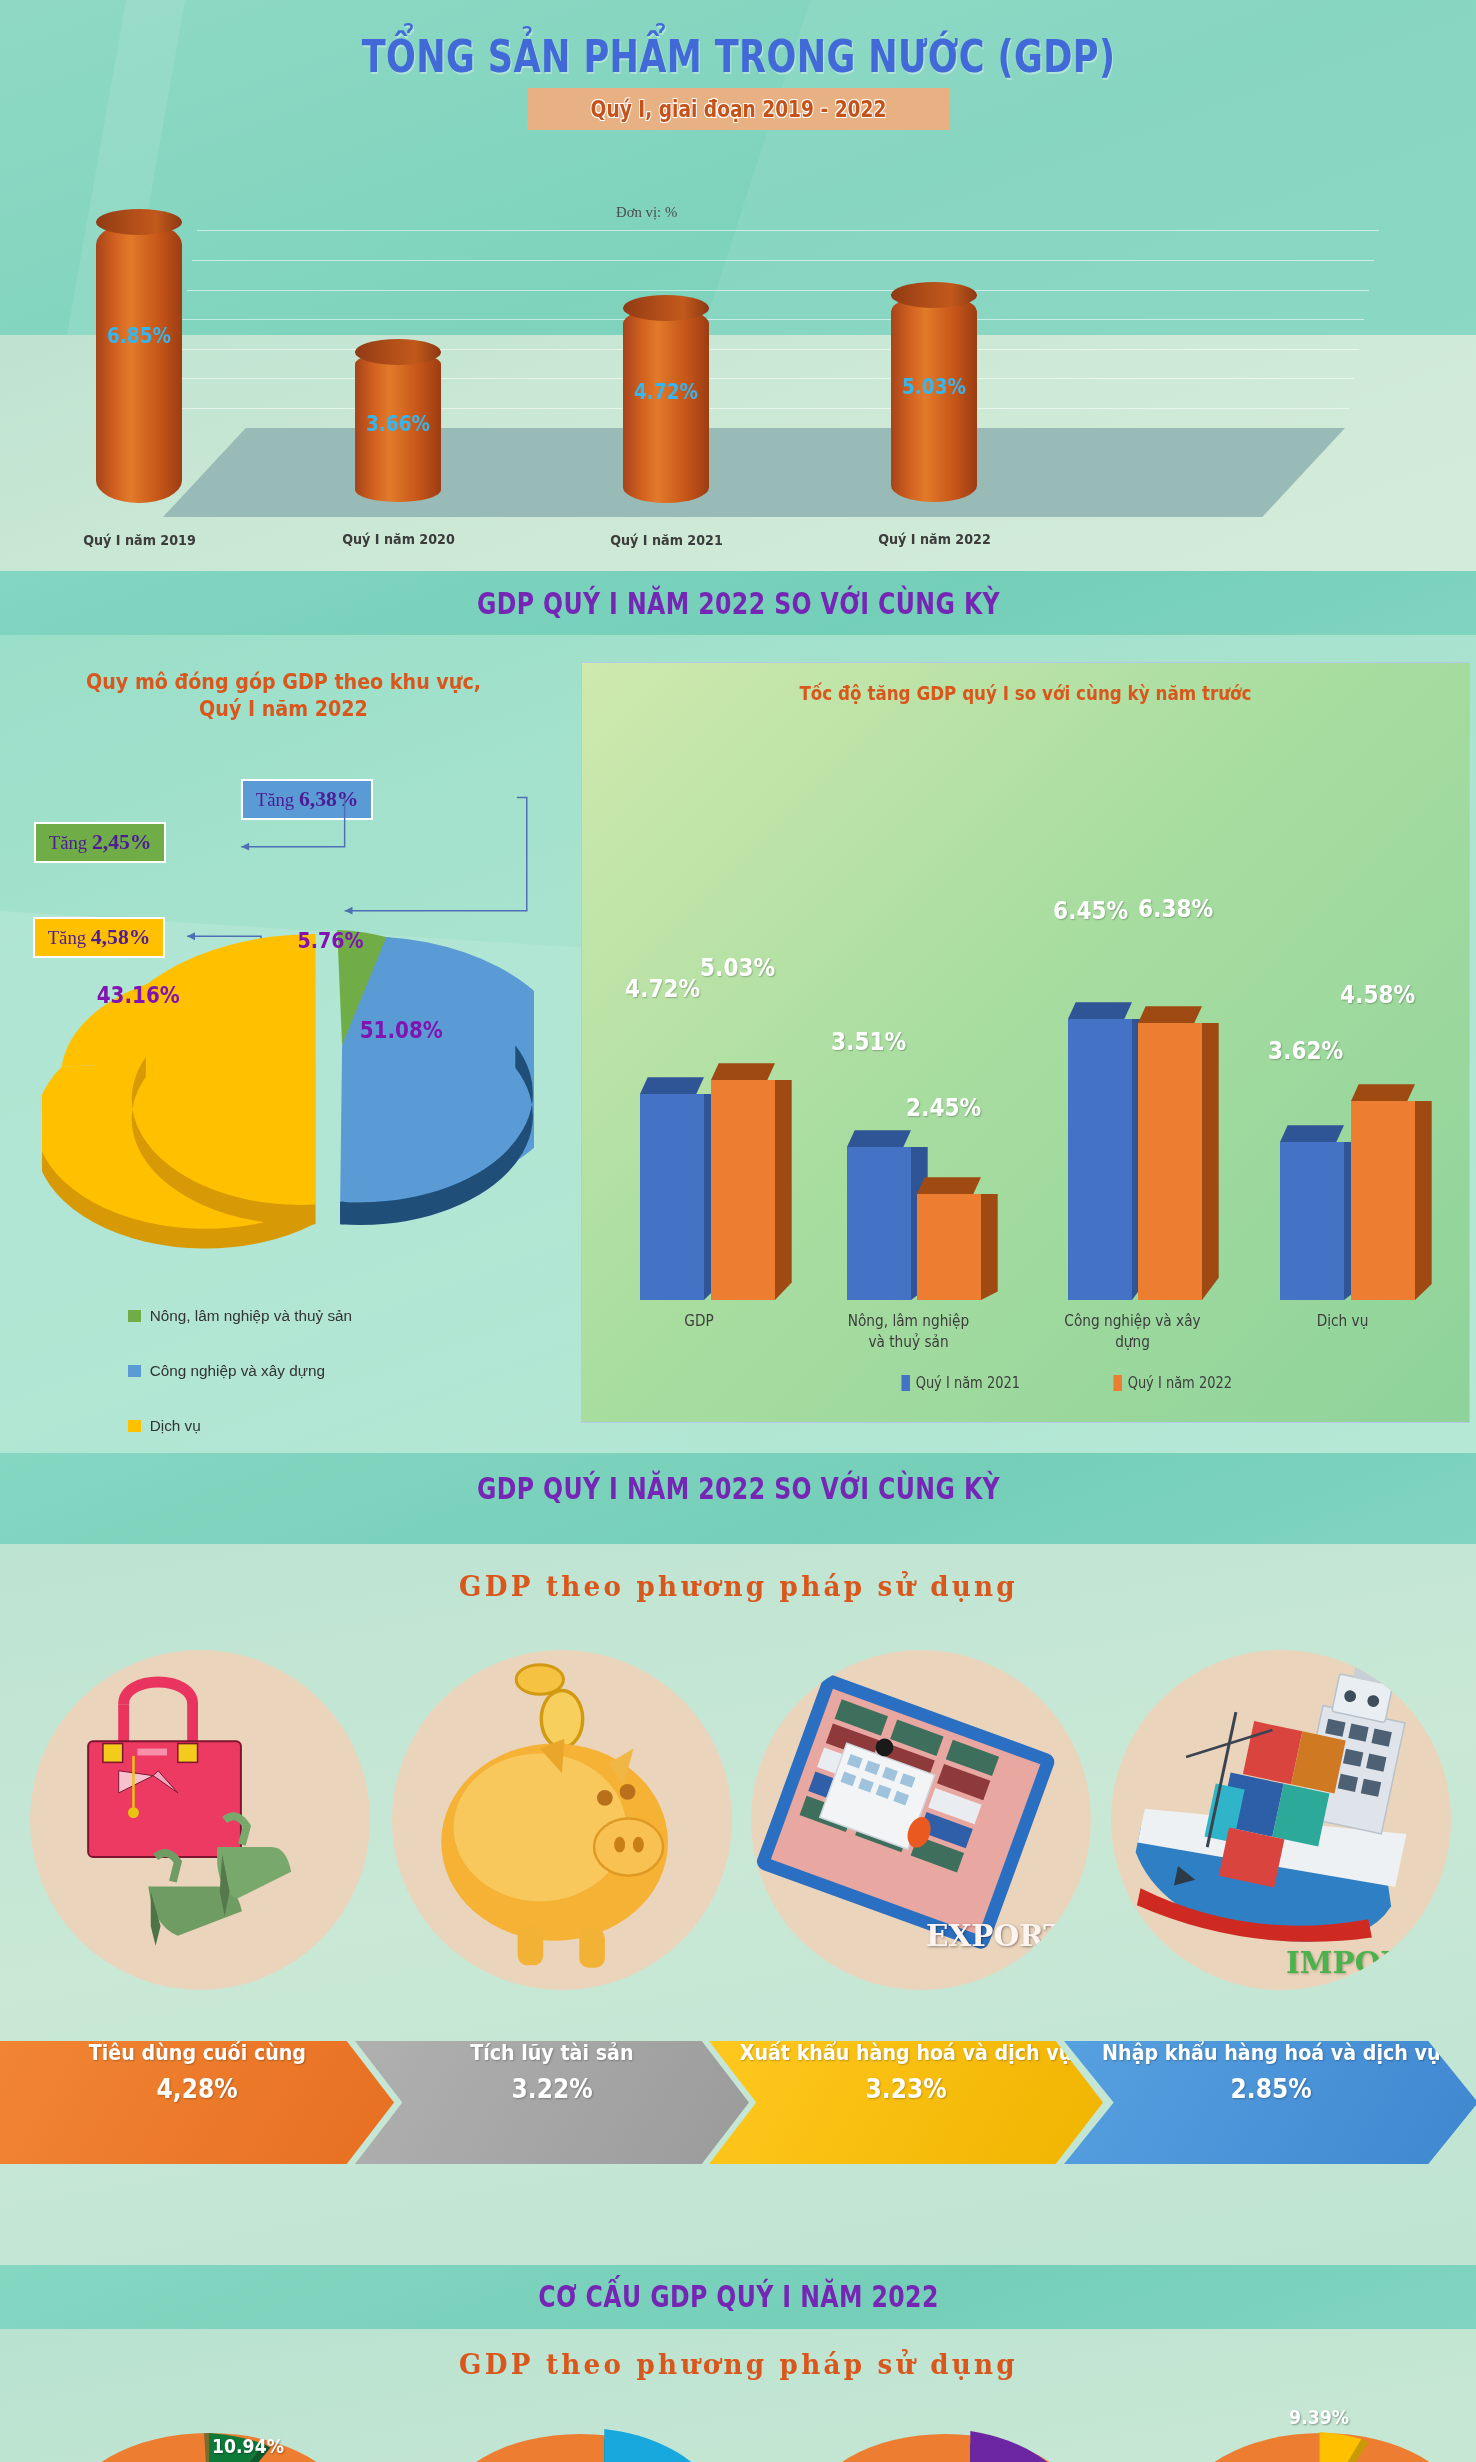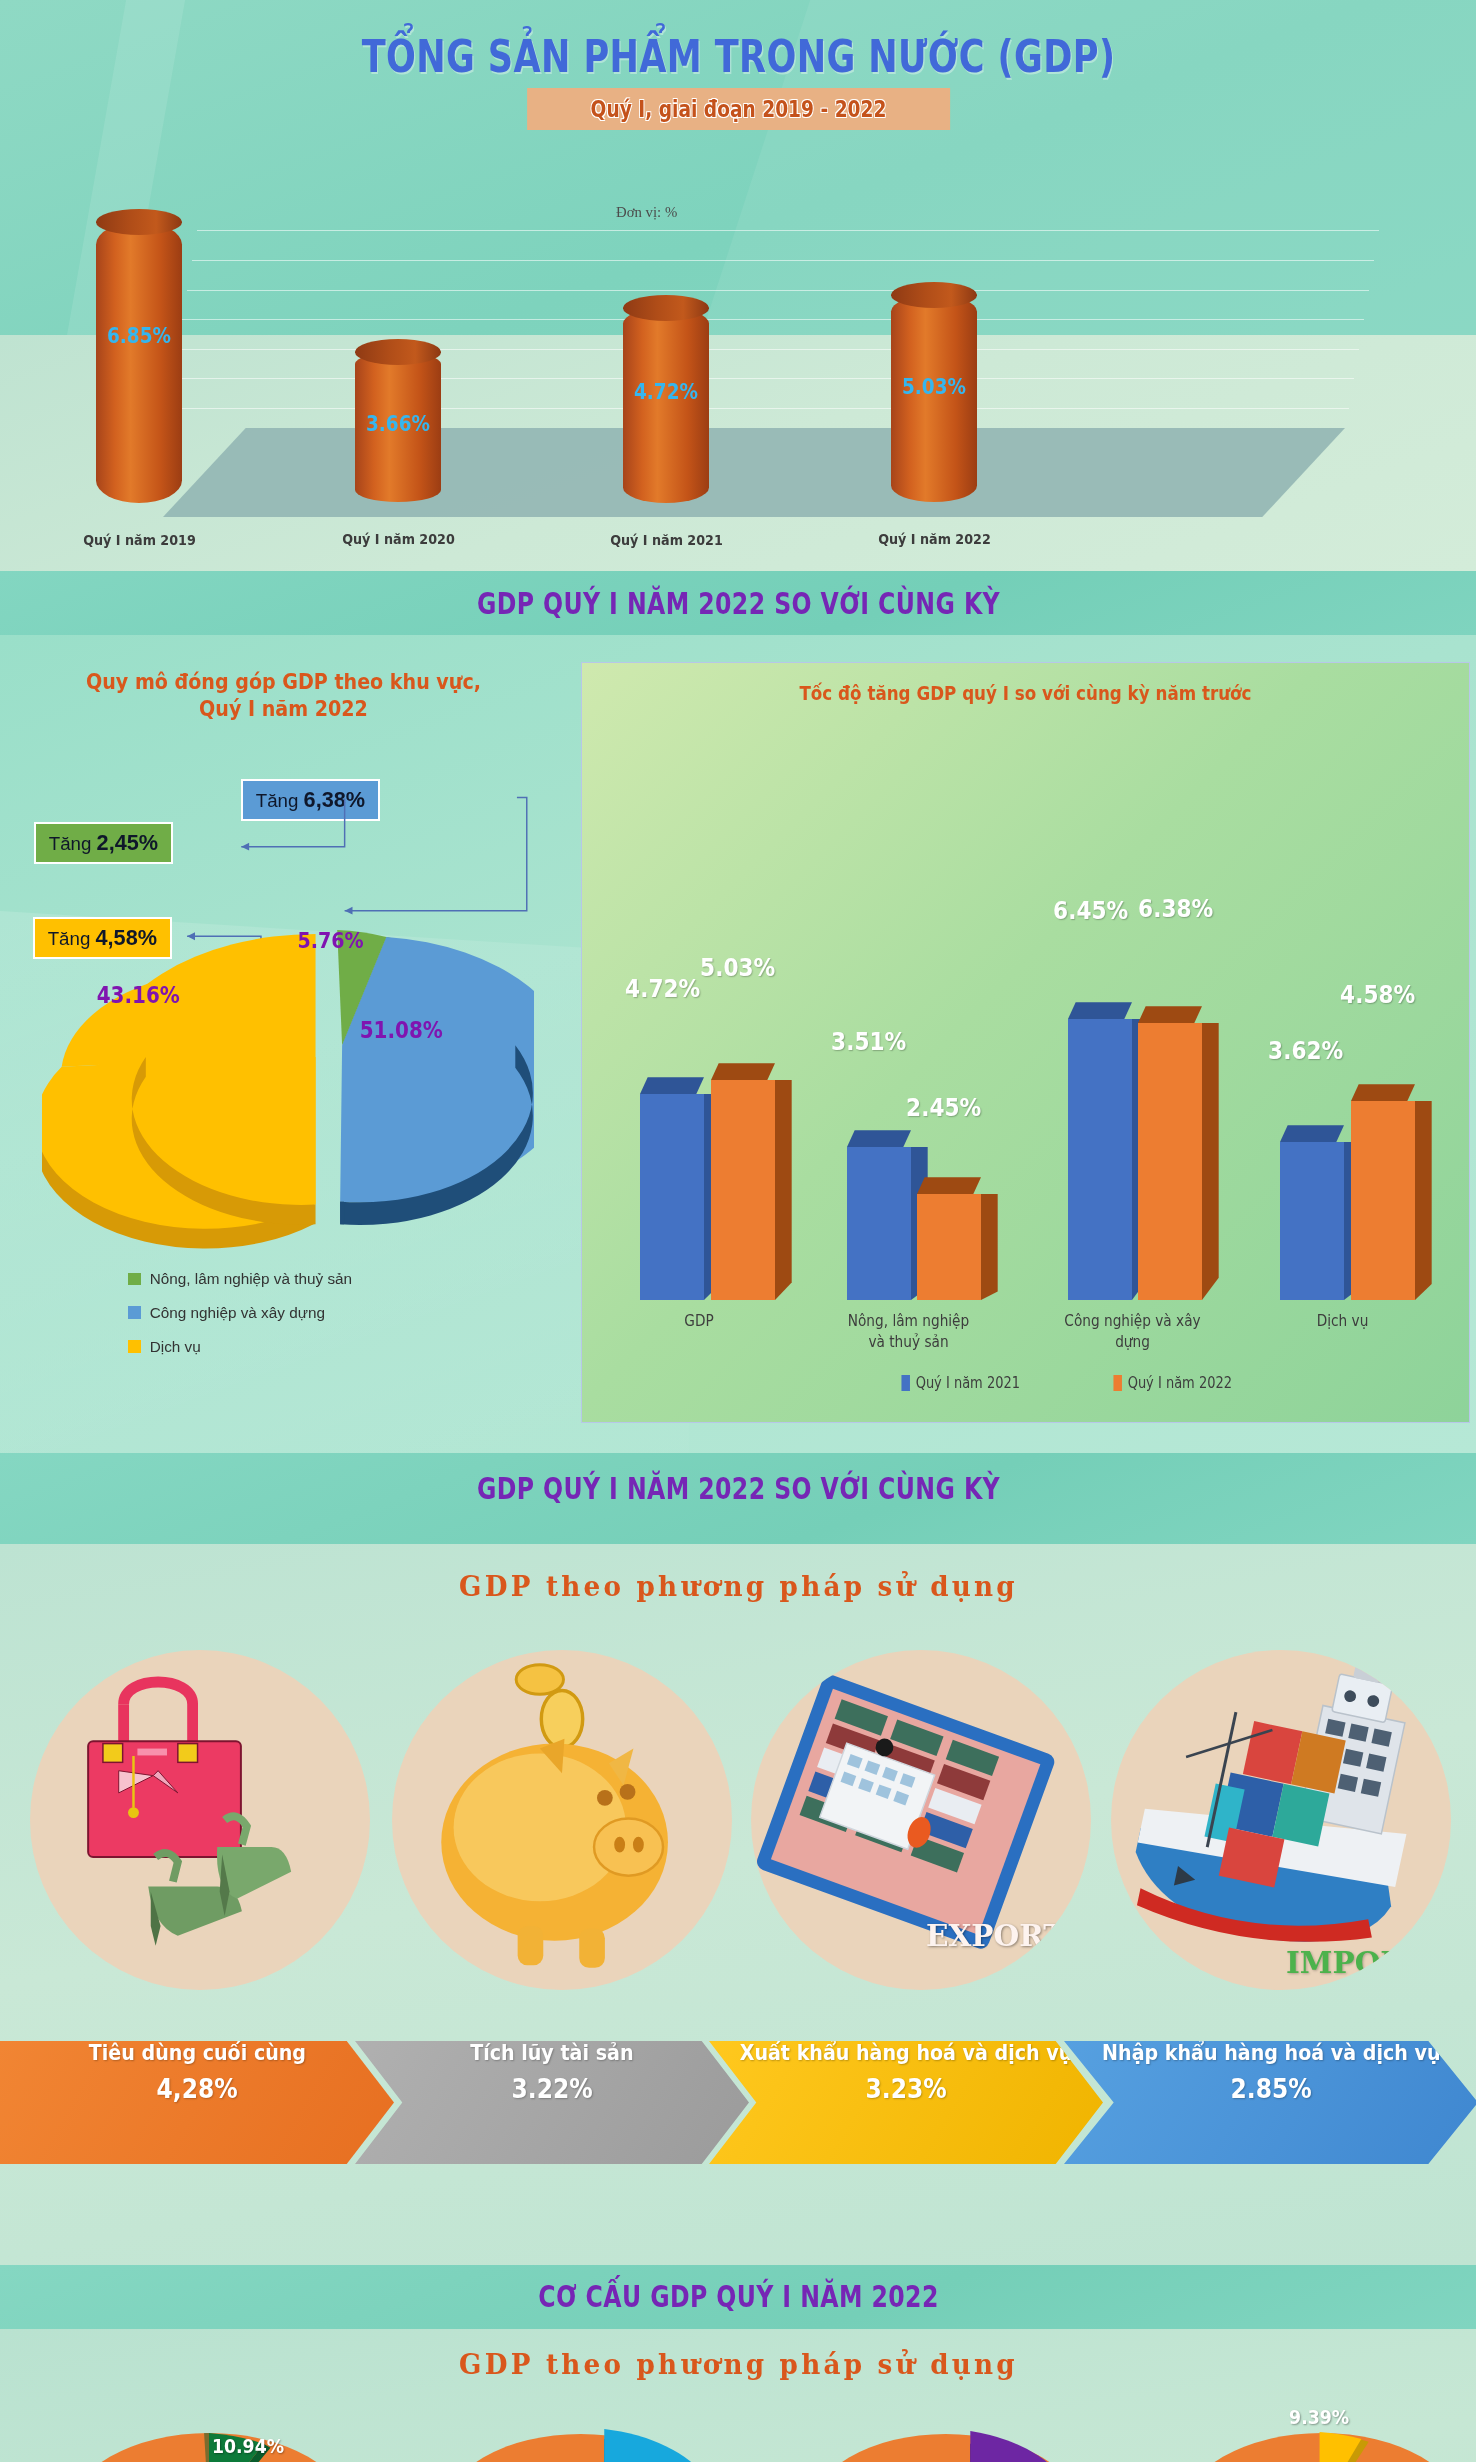--- a/index.html
+++ b/index.html
@@ -83,32 +83,32 @@
         border:1.5px solid #b7c7e8; }
 
   .pietitle { position:absolute; top:32.5px; left:19.7px; width:527px; text-align:center;
         font-family:"DejaVu Sans", sans-serif; font-weight:bold; font-size:21.7px;
         color:#d9571c; line-height:1.25; transform:scaleX(.88); }
   .bartitle { position:absolute; top:47px; left:581px; width:889px; text-align:center;
         font-family:"DejaVu Sans", sans-serif; font-weight:bold; font-size:19.7px;
         color:#d9571c; transform:scaleX(.85); }
 
   .callout { position:absolute; padding:5.9px 12.8px; border:2.5px solid #fff;
-        font-family:Liberation Sans, sans-serif; font-size:18.7px; color:#0f172a;
+        font-family:Liberation Serif, serif; font-size:18.7px; color:#4c1d95;
         white-space:nowrap; }
   .callout b { font-size:21.7px; }
   .co-blue  { background:#5b9bd5; }
   .co-green { background:#70ad47; }
   .co-gold  { background:#ffc000;margin-left:28px; }
 
   .pielabel { position:absolute; font-family:"DejaVu Sans", sans-serif; font-weight:bold;
         color:#8014b0; transform:scaleX(.88); }
 
   .legend { position:absolute; left:128px; top:635px; }
-  .legend .row { display:flex; align-items:center; margin-bottom:15.8px; }
+  .legend .row { display:flex; align-items:center; margin-bottom:15.8px;margin-top:37px; }
   .legend .sw { width:12.8px; height:12.8px; margin-right:8.9px; }
   .legend .tx { font-size:15.3px; color:#333; font-family:"Liberation Sans", sans-serif; }
 
   .bar3d { position:absolute; bottom:0; }
   .bar3d .face { position:absolute; left:0; bottom:0; width:100%; height:100%; }
   .bar3d .top  { position:absolute; left:0; width:100%; height:16.7px;
         transform-origin:bottom left; }
   .bar3d .side { position:absolute; right:-16.7px; bottom:0; width:16.7px; height:100%; }
   .barval { position:absolute; font-family:"DejaVu Sans", sans-serif; font-weight:bold;
         color:#fff; transform:scaleX(.88); white-space:nowrap;

